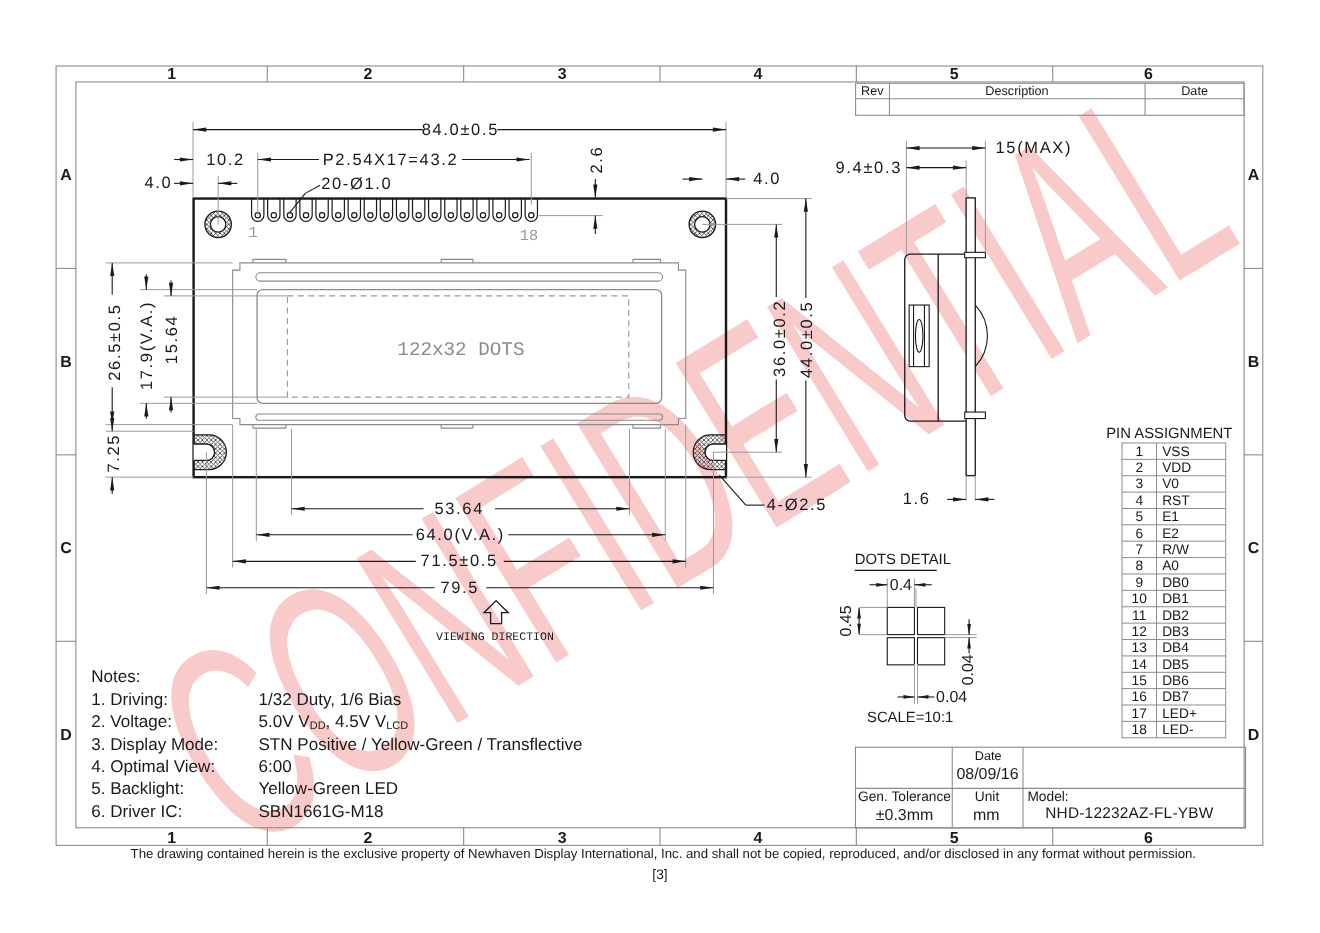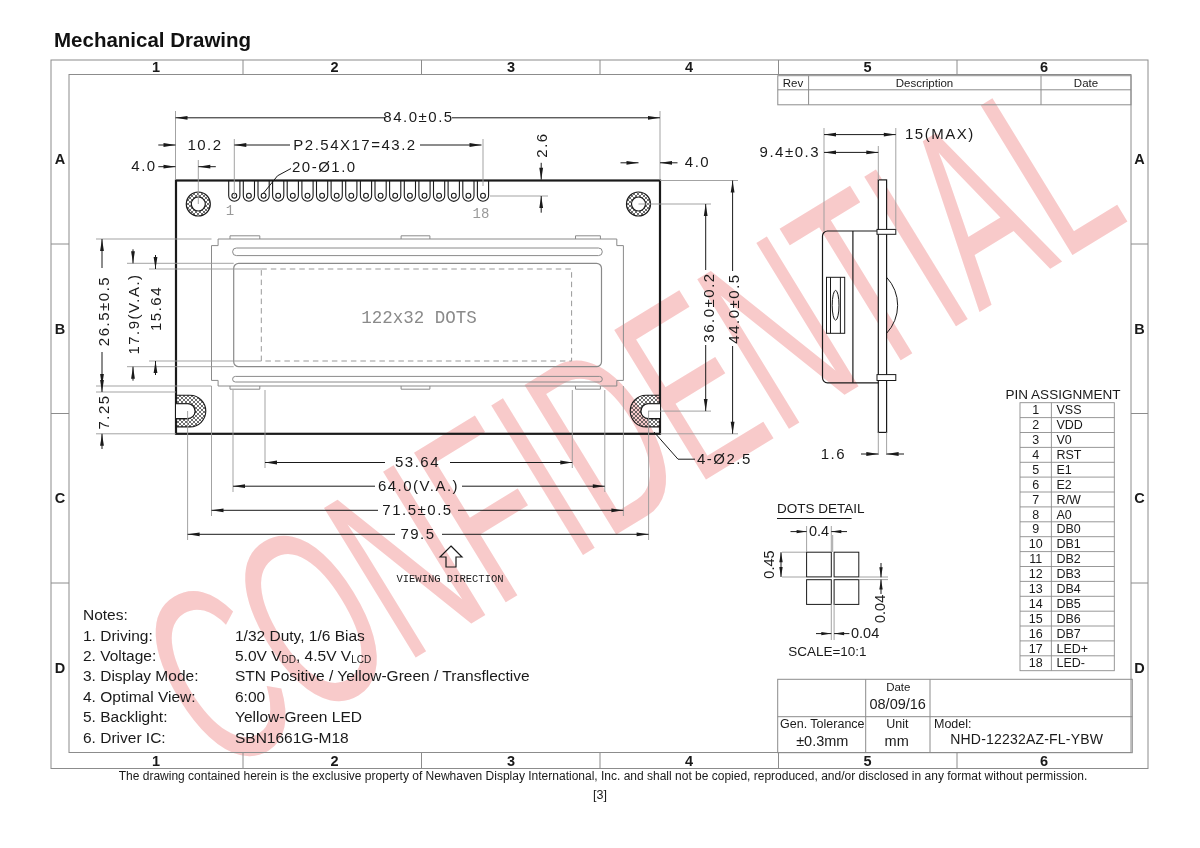--- a/index.html
+++ b/index.html
@@ -4,21 +4,20 @@
 <style>
 html,body { margin:0; padding:0; background:#ffffff; }
 #page { position:relative; width:1200px; height:848px; background:#ffffff; overflow:hidden; }
 .title { position:absolute; left:54px; top:28px; font-family:"Liberation Sans",sans-serif;
   font-size:20.5px; font-weight:bold; color:#111; }
 </style>
 </head>
 <body>
 <div id="page">
 
-<div class="title">Mechanical Drawing</div>
 
 <svg width="1200" height="848" viewBox="0 0 1200 848" style="position:absolute;left:0;top:0;">
 
 <text transform="translate(219,778) rotate(-31.5)" x="0" y="0" font-family="Liberation Sans, sans-serif" font-size="255" fill="#f8caca" textLength="1070" lengthAdjust="spacingAndGlyphs">CONFIDENTIAL</text>
 
 <rect x="51" y="60" width="1097" height="708.5" fill="none" stroke="#8c8c8c" stroke-width="1"></rect>
 
 <rect x="69" y="74.5" width="1062" height="678" fill="none" stroke="#8c8c8c" stroke-width="1"></rect>
 
 <g stroke="#8c8c8c" stroke-width="1">

